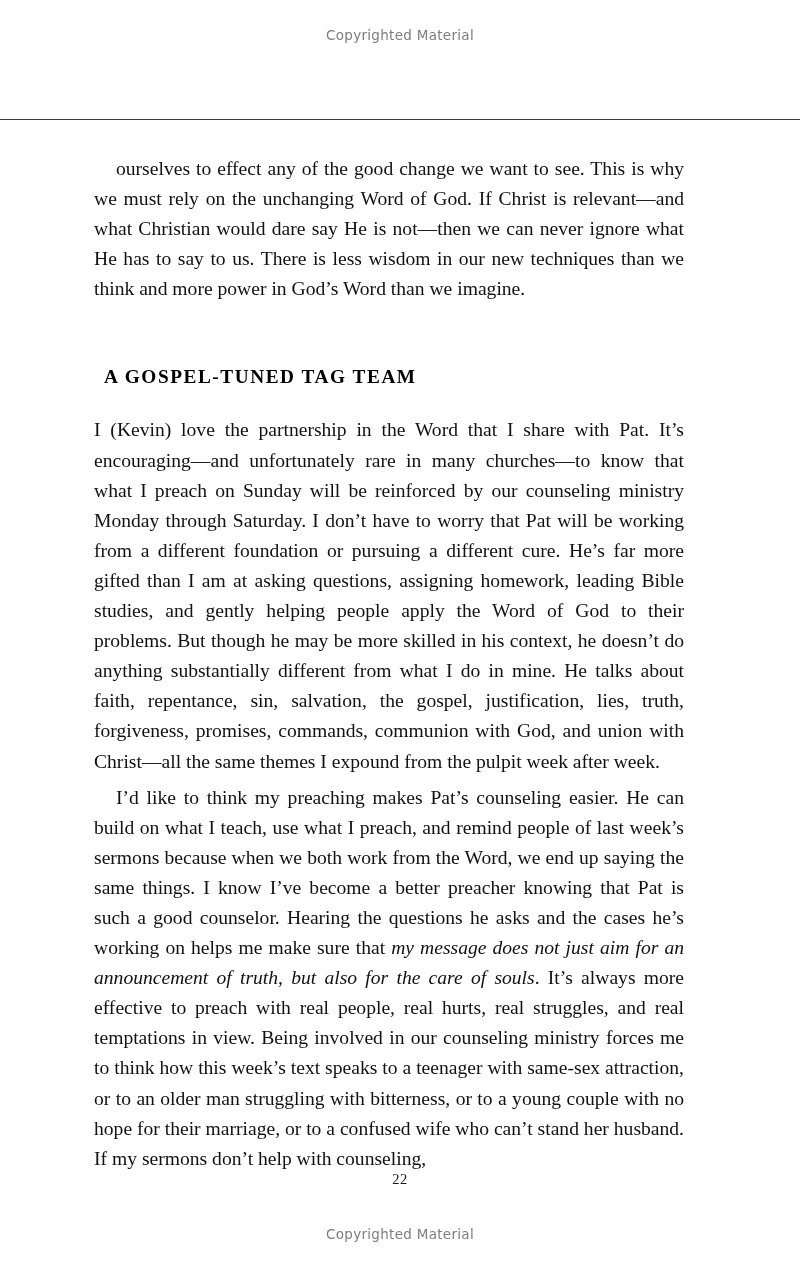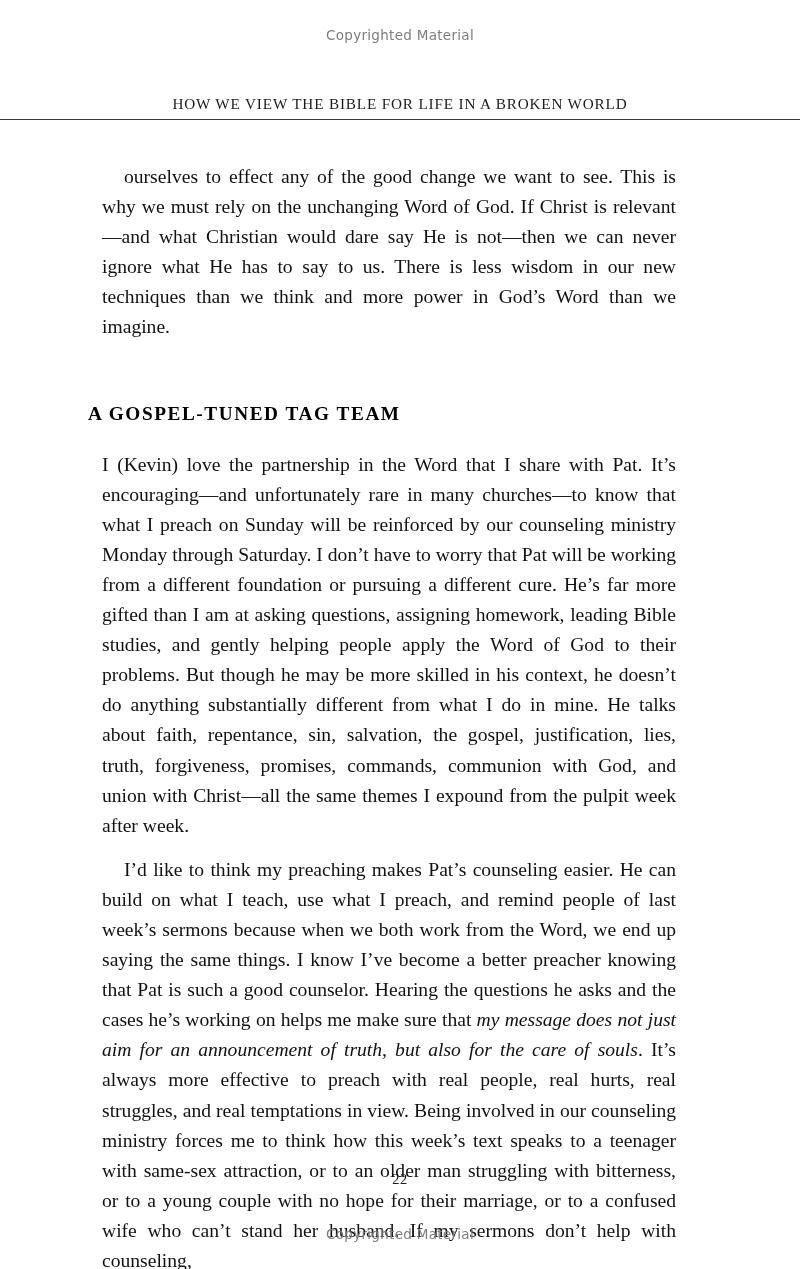--- a/index.html
+++ b/index.html
@@ -63,32 +63,32 @@
 
   
   .column {
     position: absolute;
     left: 88px;
     top: 148px;
     width: 602px;
   }
 
   .para {
-    margin: 14px;
+    margin: 6px;
     font-size: 19.6px;
     line-height: 30.1px;
     text-align: justify;
     text-justify: inter-word;
     hyphens: none;
     color: #111111;
   }
   .para.indent { text-indent: 22px; }
 
   .section-title {
-    margin: 0;
+    margin: 16px;
     font-size: 19.3px;
     line-height: 24px;
     font-weight: bold;
     letter-spacing: 1.55px;
     color: #000000;
     padding-top: 45px;
     padding-bottom: 10px;
     text-align: left;
     white-space: nowrap;
   }
@@ -111,21 +111,20 @@
     margin-top: 8px;
   }
 </style>
 </head>
 <body>
 
 <div class="page">
 
   <div class="watermark top">Copyrighted Material</div>
 
-  <div class="running-head">HOW WE VIEW THE BIBLE FOR LIFE IN A BROKEN WORLD</div>
 
   <div class="head-rule"></div>
 
   <div class="column">
 
     <p class="para indent">ourselves to effect any of the good change we want to see. This is why we must rely on the unchanging Word of God. If Christ is relevant—and what Christian would dare say He is not—then we can never ignore what He has to say to us. There is less wisdom in our new techniques than we think and more power in God’s Word than we imagine.</p>
 
     <h2 class="section-title">A GOSPEL-TUNED TAG TEAM</h2>
 
     <p class="para">I (Kevin) love the partnership in the Word that I share with Pat. It’s encouraging—and unfortunately rare in many churches—to know that what I preach on Sunday will be reinforced by our counseling ministry Monday through Saturday. I don’t have to worry that Pat will be working from a different foundation or pursuing a different cure. He’s far more gifted than I am at asking questions, assigning homework, leading Bible studies, and gently helping people apply the Word of God to their problems. But though he may be more skilled in his context, he doesn’t do anything substantially different from what I do in mine. He talks about faith, repentance, sin, salvation, the gospel, justification, lies, truth, forgiveness, promises, commands, communion with God, and union with Christ—all the same themes I expound from the pulpit week after week.</p>

